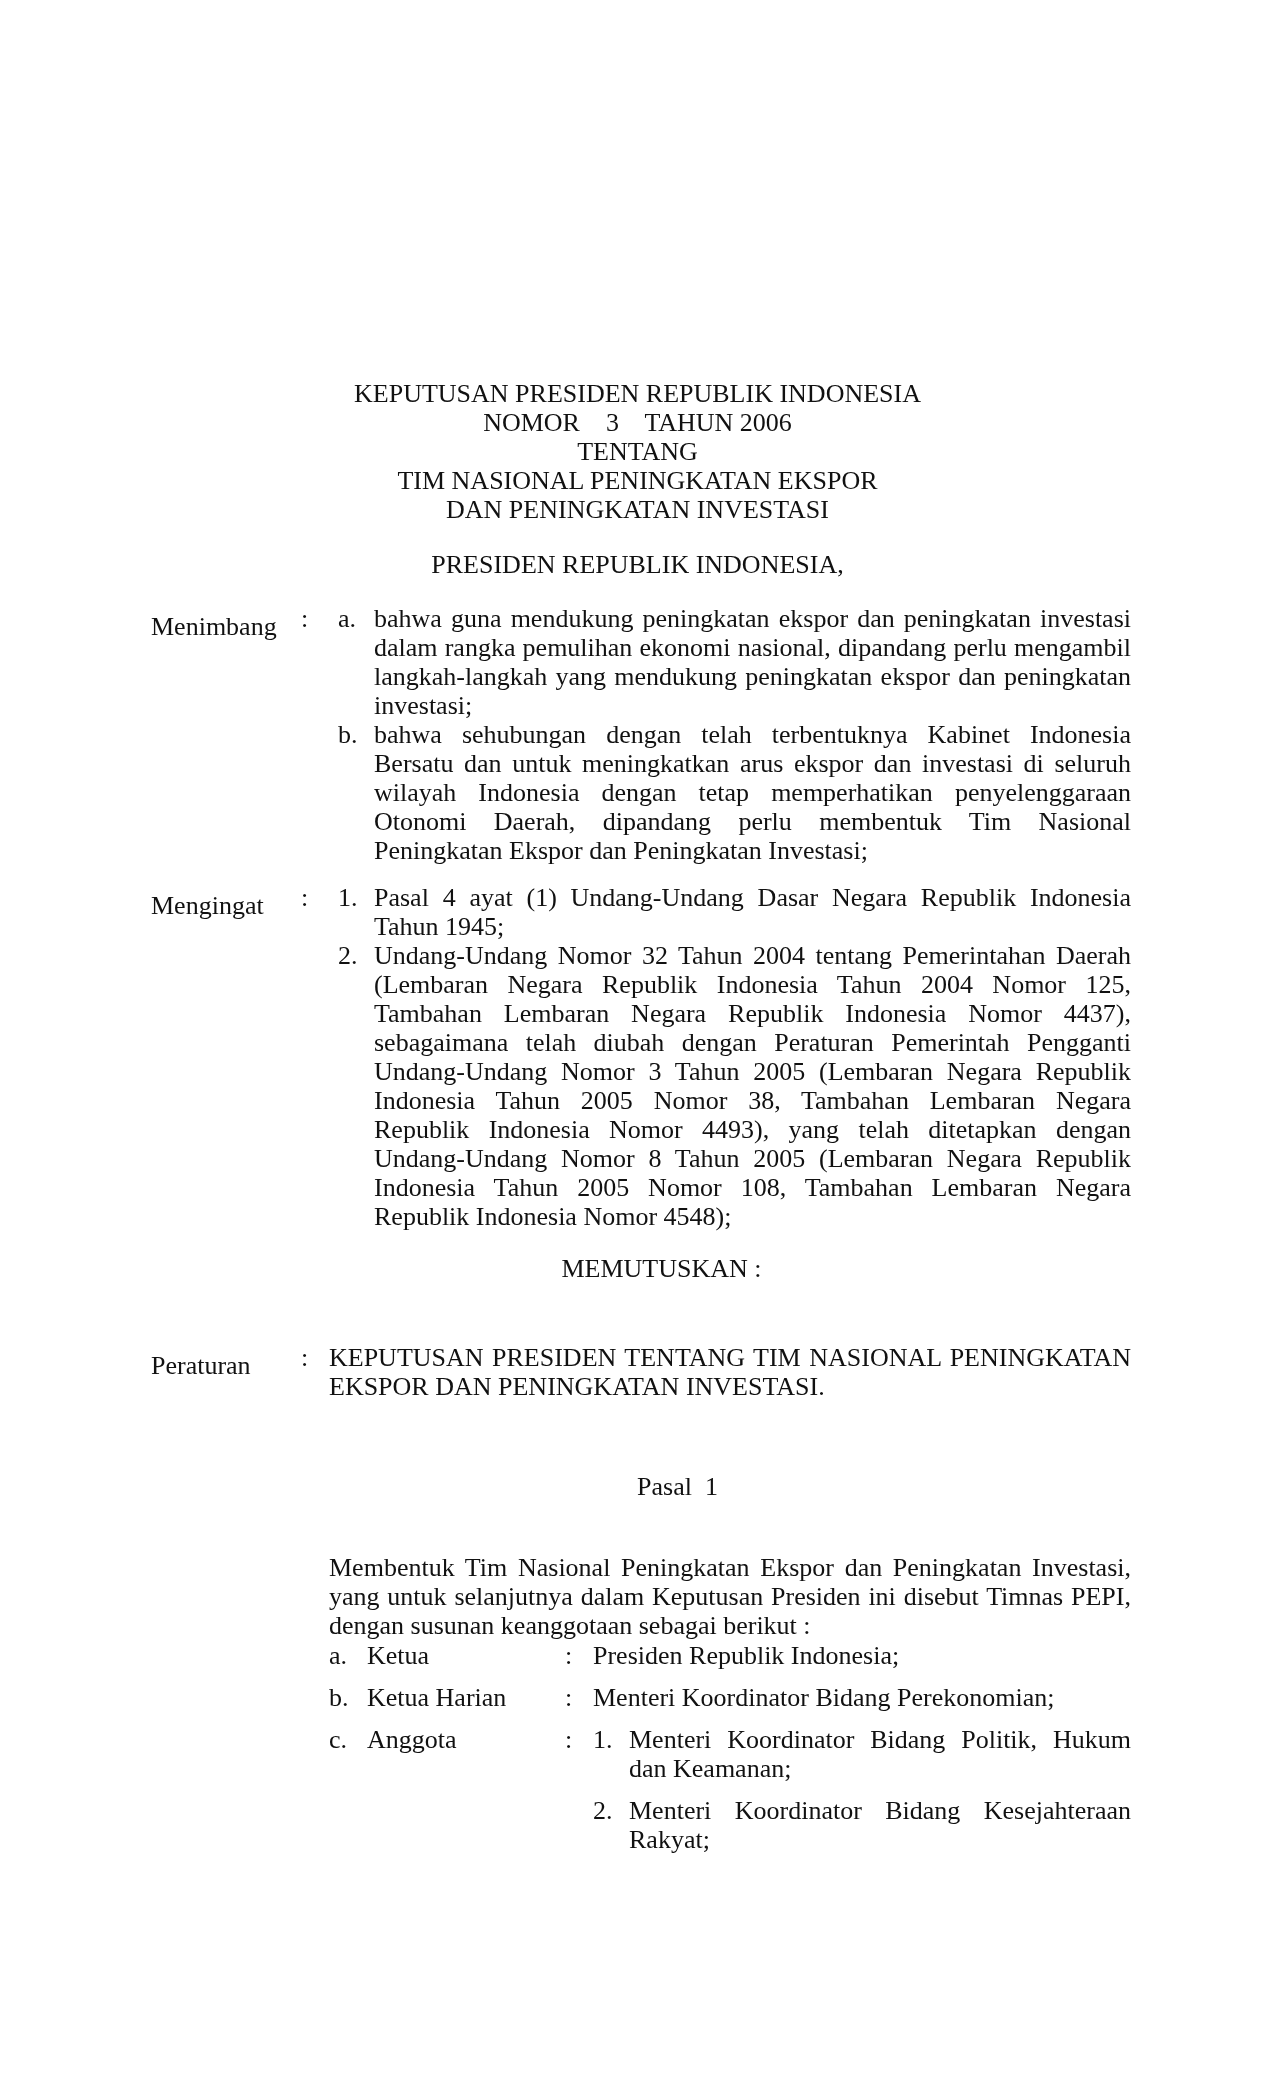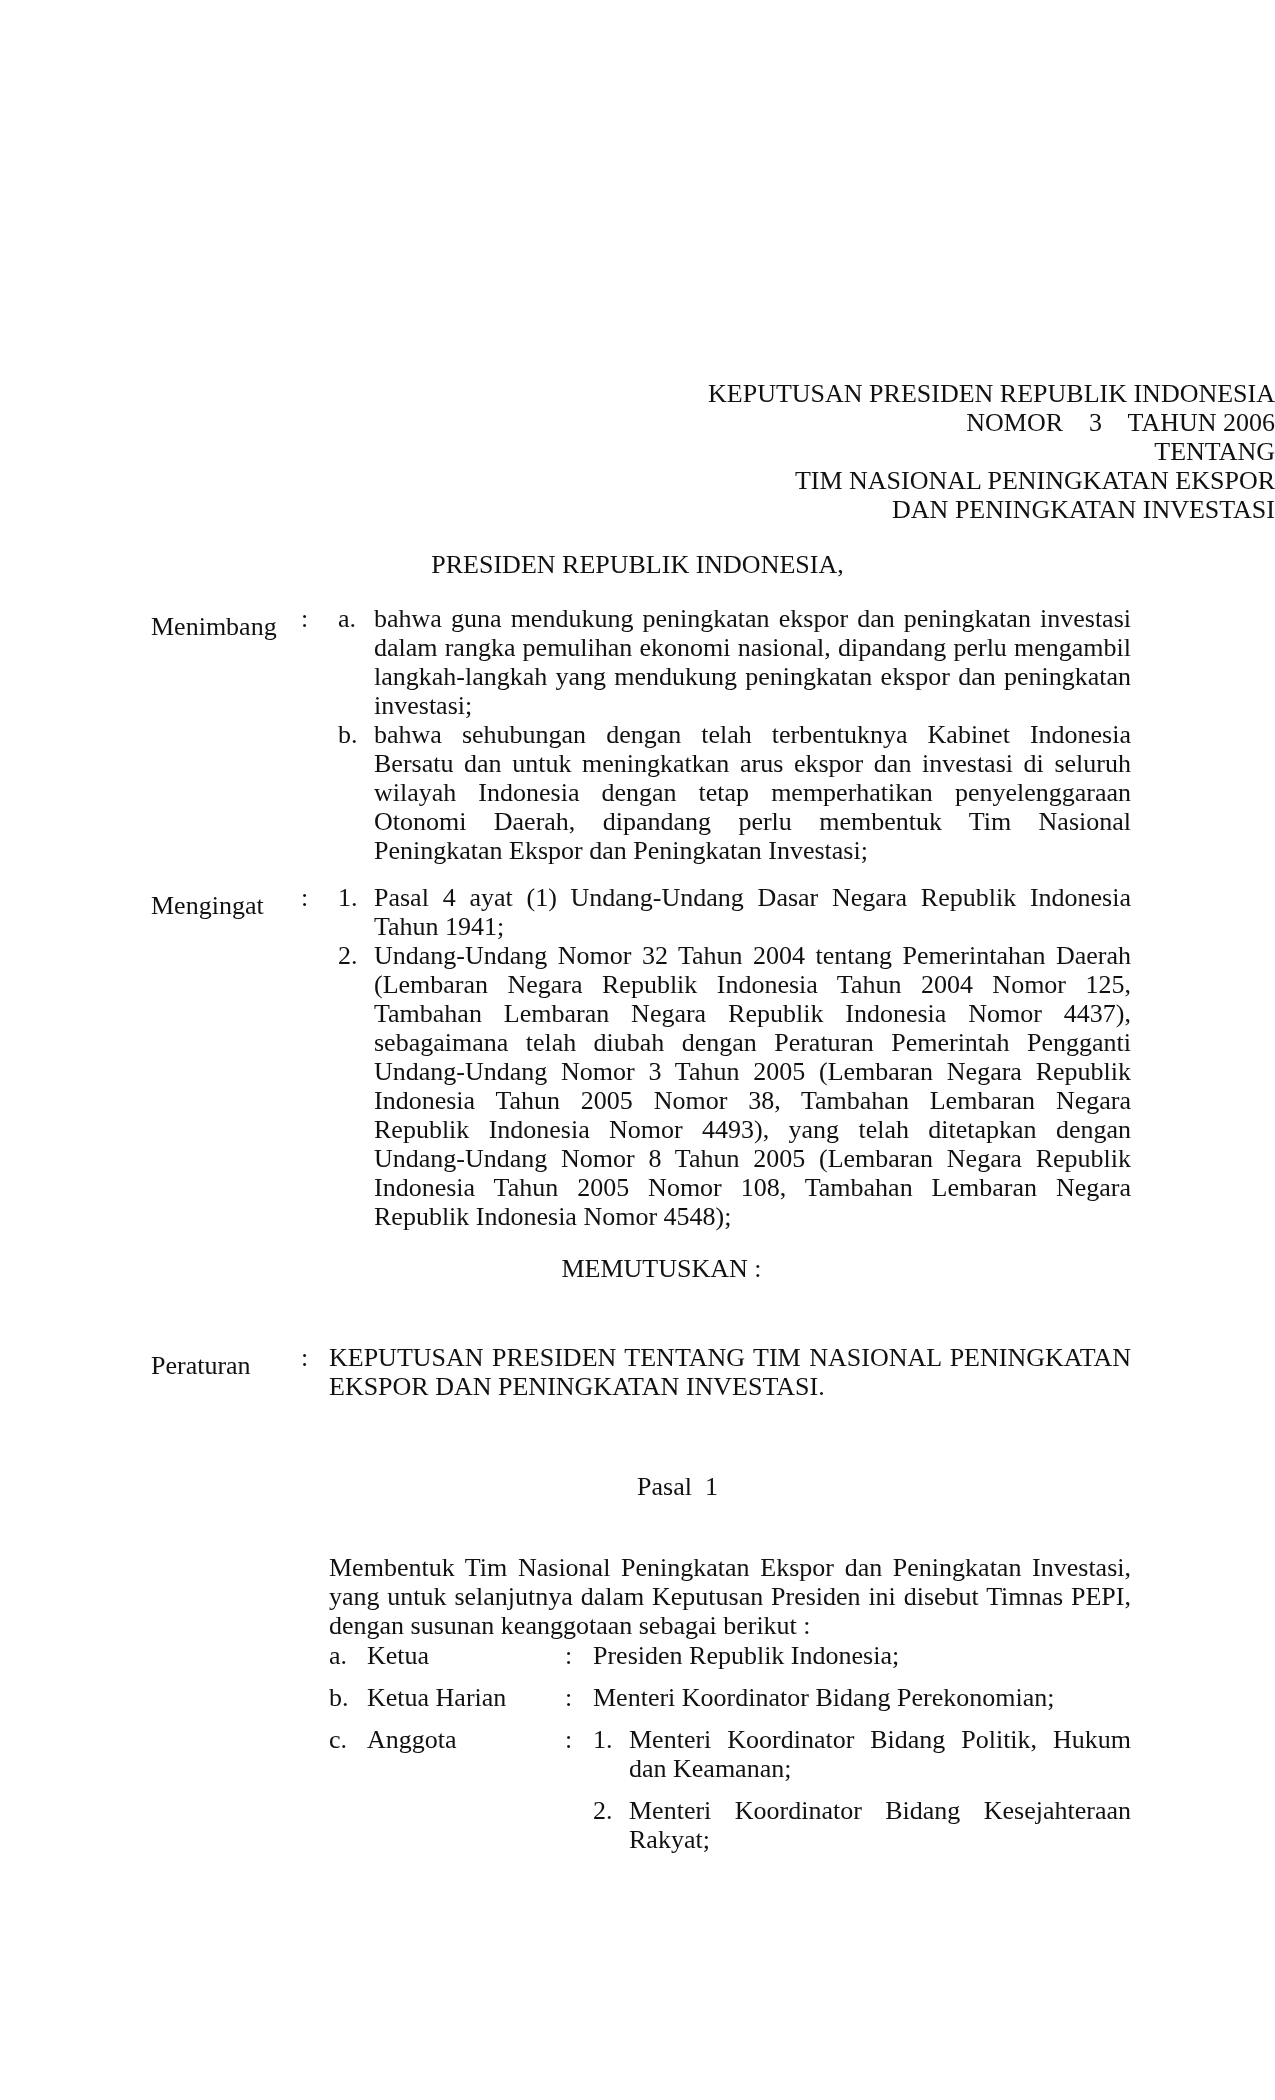--- a/index.html
+++ b/index.html
@@ -21,21 +21,21 @@
     position: absolute;
     left: 0; top: 0;
     width: 1275px;
     height: 2100px;
   }
   .header {
     position: absolute;
     left: 0;
     width: 1275px;
     top: 379px;
-    text-align: right;
+    text-align: center;
   }
   .header div {
     height: 29px;
     line-height: 29px;
     white-space: pre;
   }
   .preamble {
     position: absolute;
     left: 0;
     width: 1275px;
@@ -186,21 +186,21 @@
       </div>
     </div>
   </div>
 
   <div class="section" style="top:883px;">
     <span class="sec-label">Mengingat</span>
     <span class="sec-colon">:</span>
     <div class="items">
       <div class="item">
         <span class="marker">1.</span>
-        <div class="text">Pasal 4 ayat (1) Undang-Undang Dasar Negara Republik Indonesia Tahun 1941;</div>
+        <div class="text">Pasal 4 ayat (1) Undang-Undang Dasar Negara Republik Indonesia Tahun 1945;</div>
       </div>
       <div class="item">
         <span class="marker">2.</span>
         <div class="text">Undang-Undang Nomor 32 Tahun 2004 tentang Pemerintahan Daerah (Lembaran Negara Republik Indonesia Tahun 2004 Nomor 125, Tambahan Lembaran Negara Republik Indonesia Nomor 4437), sebagaimana telah diubah dengan Peraturan Pemerintah Pengganti Undang-Undang Nomor 3 Tahun 2005 (Lembaran Negara Republik Indonesia Tahun 2005 Nomor 38, Tambahan Lembaran Negara Republik Indonesia Nomor 4493), yang telah ditetapkan dengan Undang-Undang Nomor 8 Tahun 2005 (Lembaran Negara Republik Indonesia Tahun 2005 Nomor 108, Tambahan Lembaran Negara Republik Indonesia Nomor 4548);</div>
       </div>
     </div>
   </div>
 
   <div class="memutuskan">MEMUTUSKAN :</div>
 

